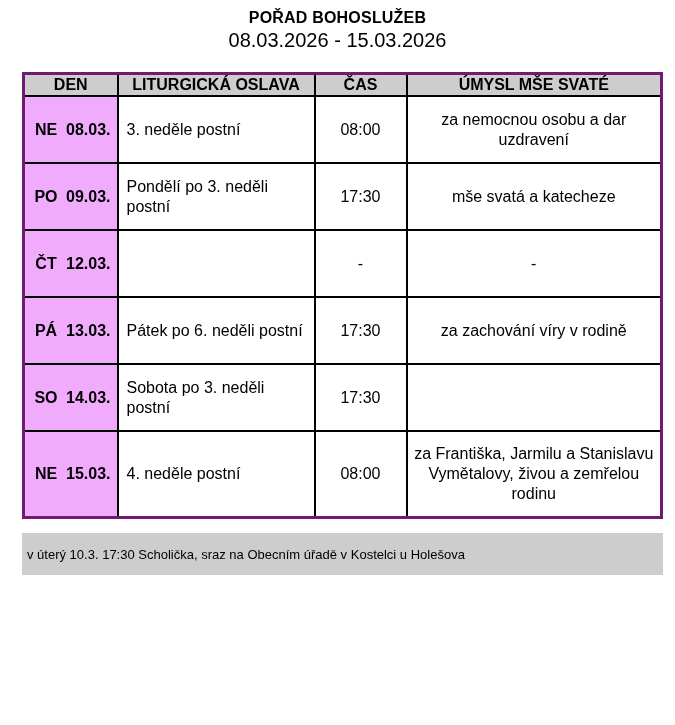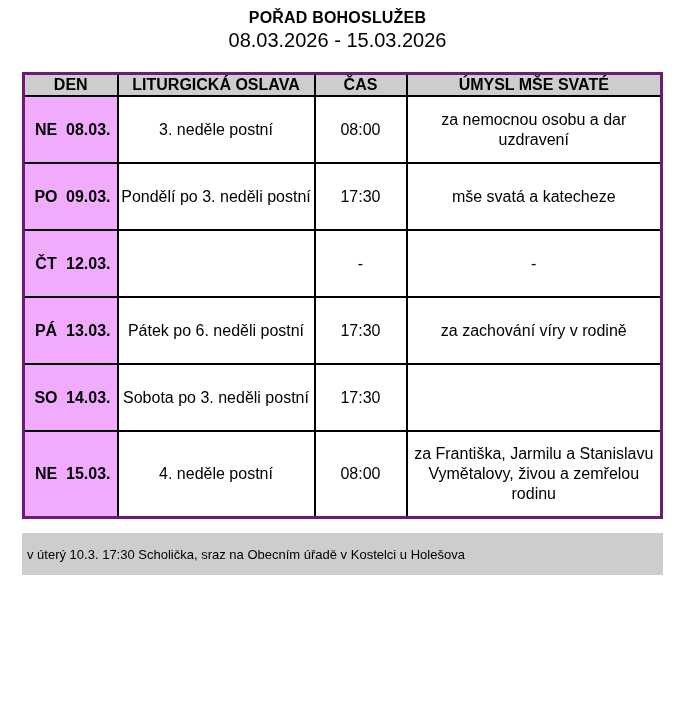--- a/index.html
+++ b/index.html
@@ -62,22 +62,22 @@
     text-align: center;
     padding: 0 4px 0 7px;
     white-space: nowrap;
   }
   td.day-cell .abbr {
     display: inline-block;
     min-width: 24px;
     margin-right: 8px;
   }
   td.celebration-cell {
-    text-align: center;
-    padding: 2px 0;
+    text-align: left;
+    padding: 2px 8px;
     line-height: 20px;
   }
   td.time-cell {
     text-align: center;
     padding: 18px 4px;
   }
   td.intention-cell {
     text-align: center;
     padding: 12px 5px;
     line-height: 20px;

